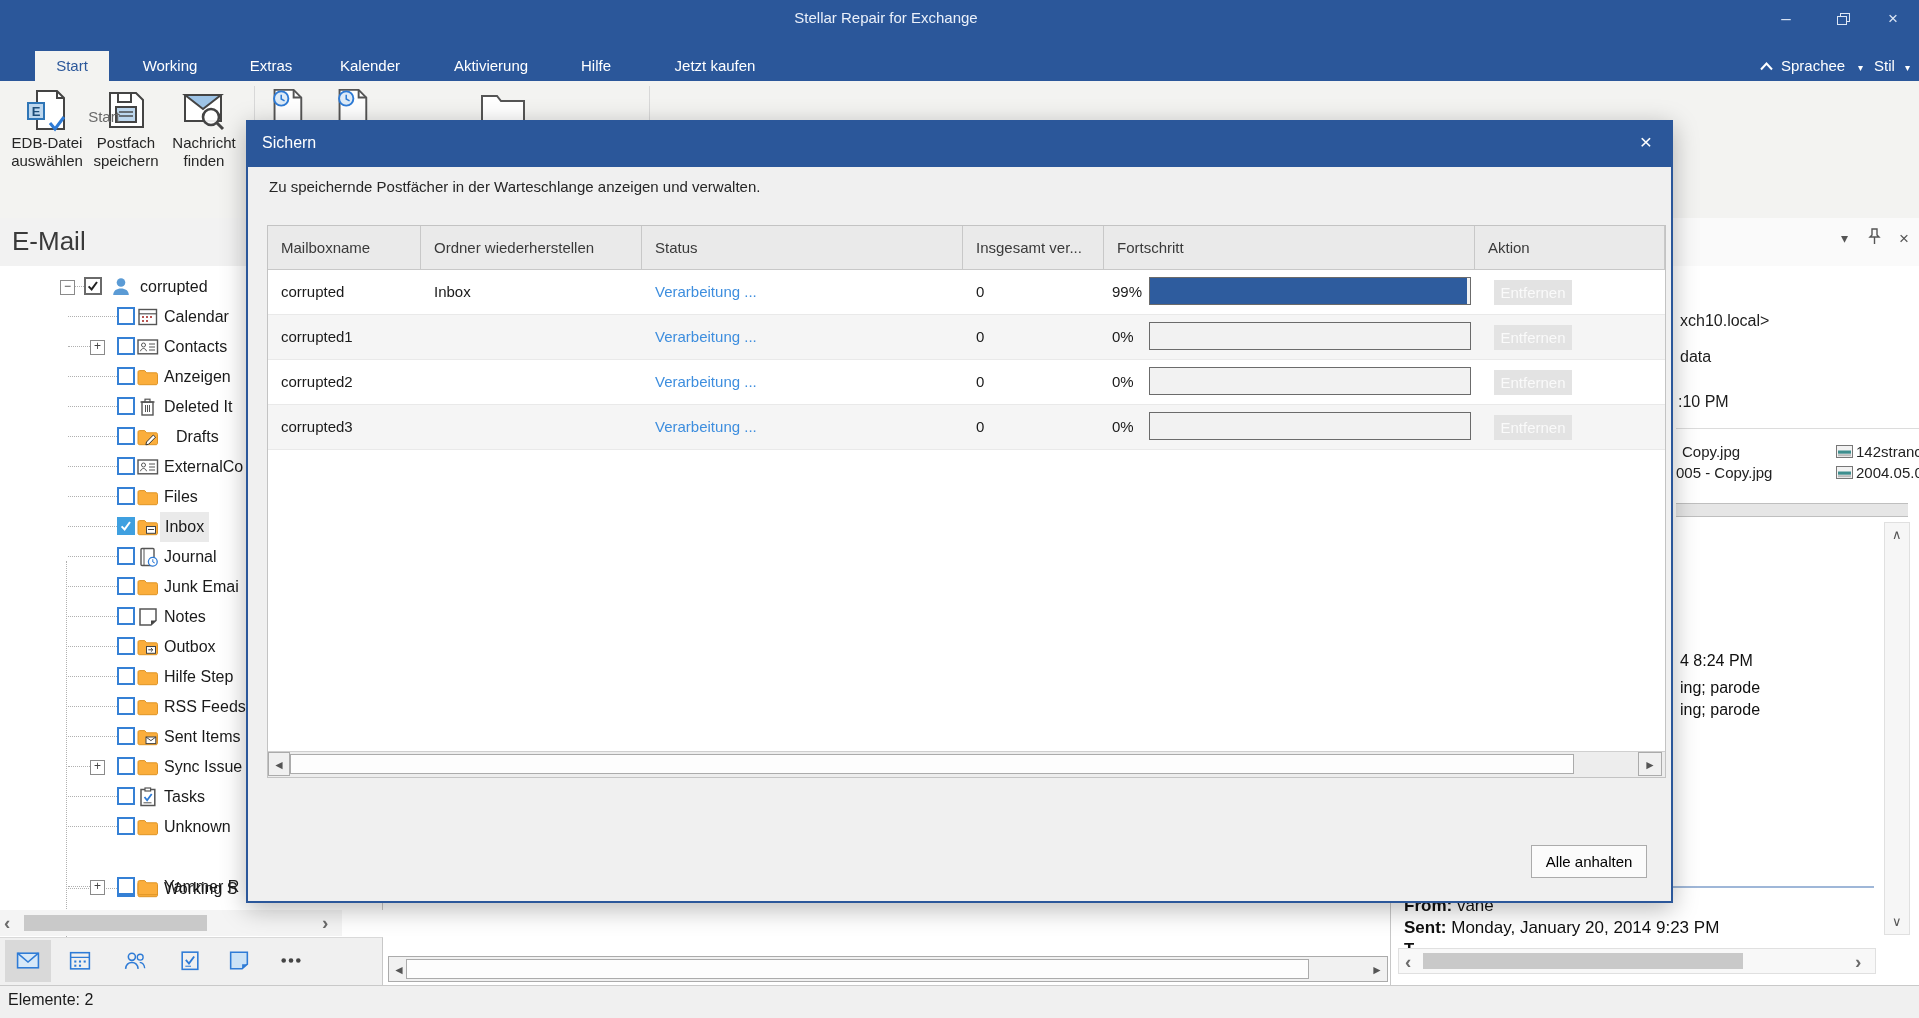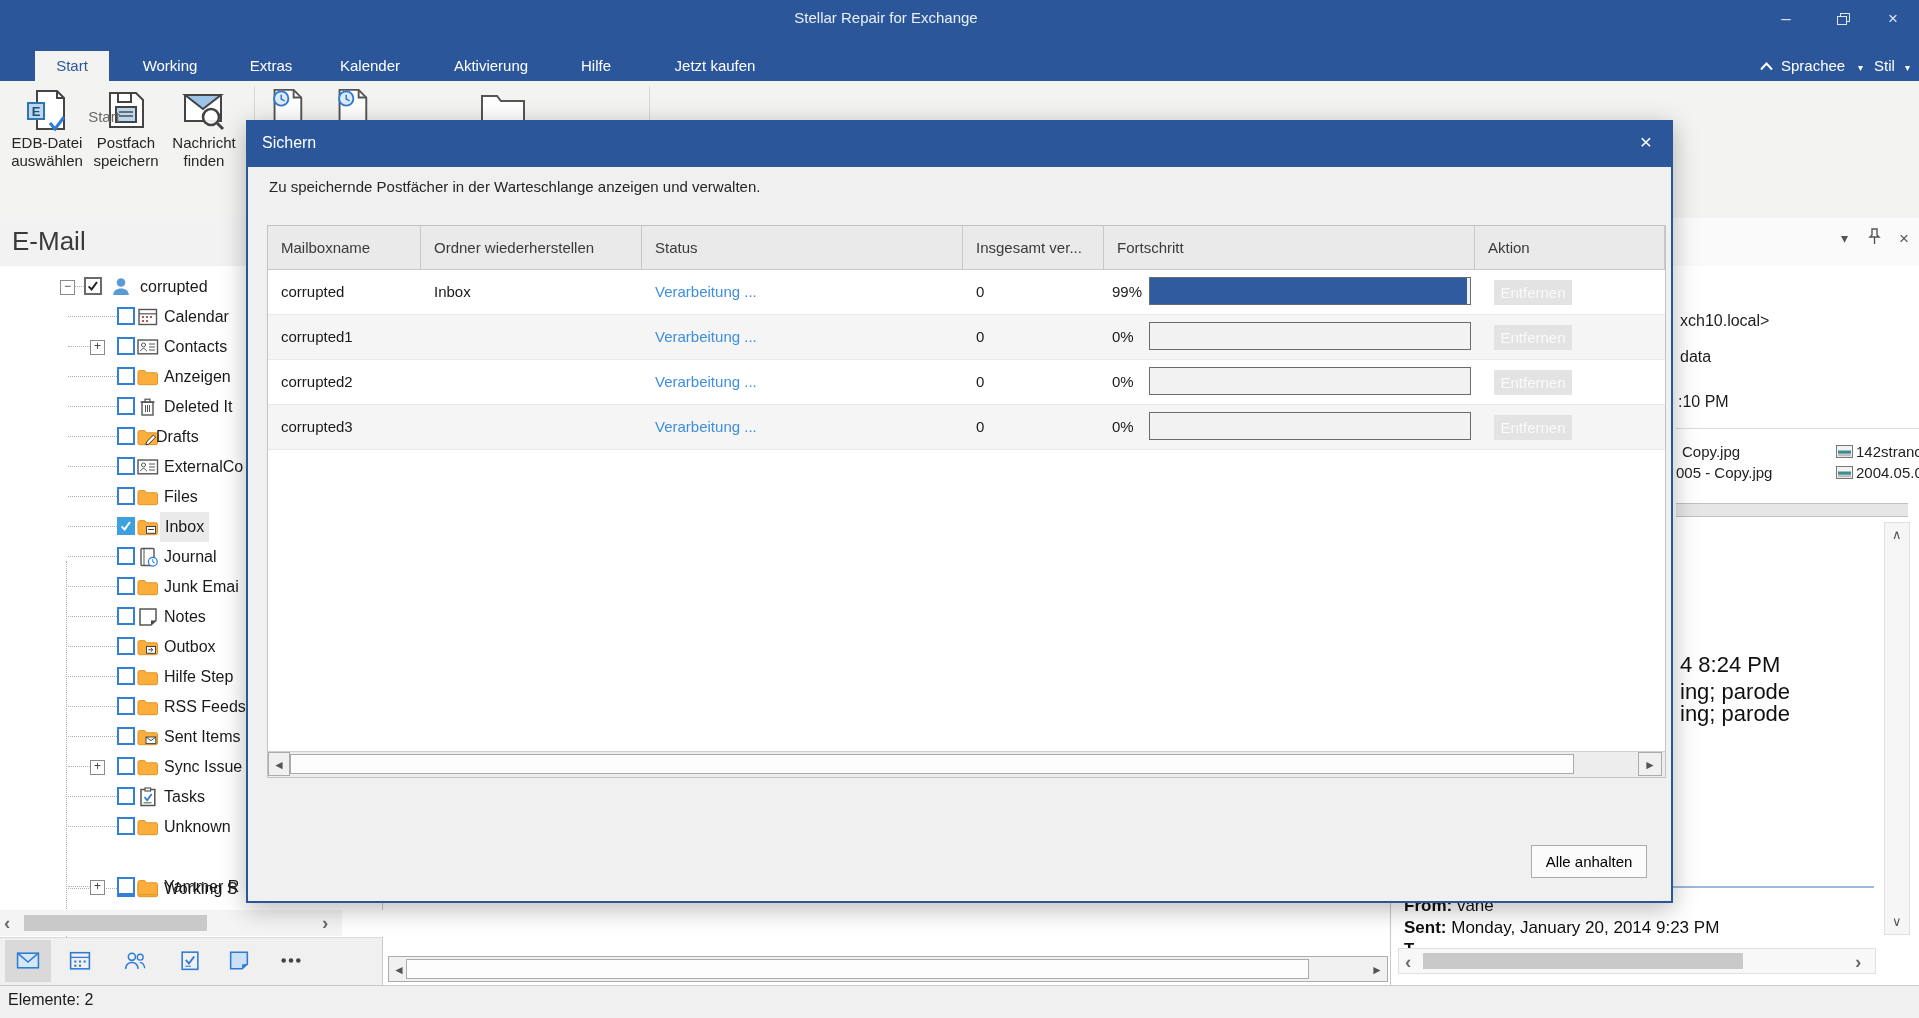--- a/index.html
+++ b/index.html
@@ -56,21 +56,21 @@
   
   .midpanel{left:383px;top:266px;width:1007px;height:719px;background:#fff;border-right:1px solid #c8c8c8;}
   .midscroll{left:388px;top:956px;width:1000px;height:26px;background:#f1f1f1;border:1px solid #ababab;box-sizing:border-box;}
   
   .rightpanel{left:1390px;top:266px;width:529px;height:719px;background:#fff;}
   .frag{position:absolute;font-size:16px;color:#1c1c1c;white-space:nowrap;}
   .attname{position:absolute;font-size:15px;color:#222;white-space:nowrap;}
   .attfile{position:absolute;font-size:15px;color:#222;white-space:nowrap;}
   .graysplit{left:1676px;top:503px;width:232px;height:12px;background:#e6e6e6;border-top:1px solid #bfbfbf;border-bottom:1px solid #bfbfbf;}
   .attline{left:1676px;top:428px;width:243px;height:0;border-top:1px solid #dcdcdc;}
-  .pline{position:absolute;font-size:22px;color:#101010;white-space:nowrap;}
+  .pline{position:absolute;font-size:16px;color:#101010;white-space:nowrap;}
   .pdivider{left:1404px;top:886px;width:470px;height:0;border-top:2px solid #9fb7d8;}
   .mailmeta{position:absolute;left:1404px;font-size:17px;color:#101010;white-space:nowrap;}
   .mailmeta b{font-weight:bold;}
   .vscroll{left:1884px;top:522px;width:26px;height:413px;background:#f6f6f6;border:1px solid #e0e0e0;box-sizing:border-box;}
   .rhscroll{left:1398px;top:948px;width:478px;height:26px;background:#f8f8f8;border:1px solid #e0e0e0;box-sizing:border-box;}
   
   .dialog{left:246px;top:120px;width:1427px;height:783px;background:#f0f0f0;border:2px solid #2b579a;
           box-sizing:border-box;box-shadow:0 6px 24px rgba(0,0,0,.28);}
   .dtitle{left:0;top:0;width:100%;height:45px;background:#2b579a;}
   .dtitletext{left:14px;top:12px;color:#fff;font-size:16px;}
@@ -260,21 +260,21 @@
         </svg>
         <span class="tlabel" style="left:164px;">Deleted It</span>
       </div>
       <div class="trow" style="top: 422px;">
         <div class="tstub" style="left:68px;width:49px;"></div>
         <div class="cbx off" style="left:117px;"></div>
         <svg class="ticon" style="left:136px;" width="23" height="23" viewBox="0 0 23 23">
           <path d="M2 7.2c0-.9.6-1.6 1.5-1.6h5.2l2 2.2h9.3c.9 0 1.5.6 1.5 1.5v8.9c0 .9-.6 1.5-1.5 1.5H3.5c-.9 0-1.5-.6-1.5-1.5z" fill="#fbae3c" stroke="#de9426"></path>
           <path d="M10.5 17l6.8-7 2.2 2.2-6.8 7-2.8.6z" fill="#fff" stroke="#333"></path>
         </svg>
-        <span class="tlabel" style="left:156px;">Drafts</span>
+        <span class="tlabel" style="left:176px;">Drafts</span>
       </div>
       <div class="trow" style="top: 452px;">
         <div class="tstub" style="left:68px;width:49px;"></div>
         <div class="cbx off" style="left:117px;"></div>
         <svg class="ticon" style="left:136px;" width="23" height="23" viewBox="0 0 23 23">
           <rect x="2" y="5" width="19.5" height="13.8" fill="#fff" stroke="#555" stroke-width="1.4"></rect>
           <circle cx="7.5" cy="10" r="2" fill="none" stroke="#555"></circle>
           <path d="M4.5 16.2c.4-2 2-2.7 3-2.7s2.6.7 3 2.7" fill="none" stroke="#555"></path>
           <line x1="13" y1="9" x2="19" y2="9" stroke="#555"></line>
           <line x1="13" y1="12" x2="19" y2="12" stroke="#555"></line>

